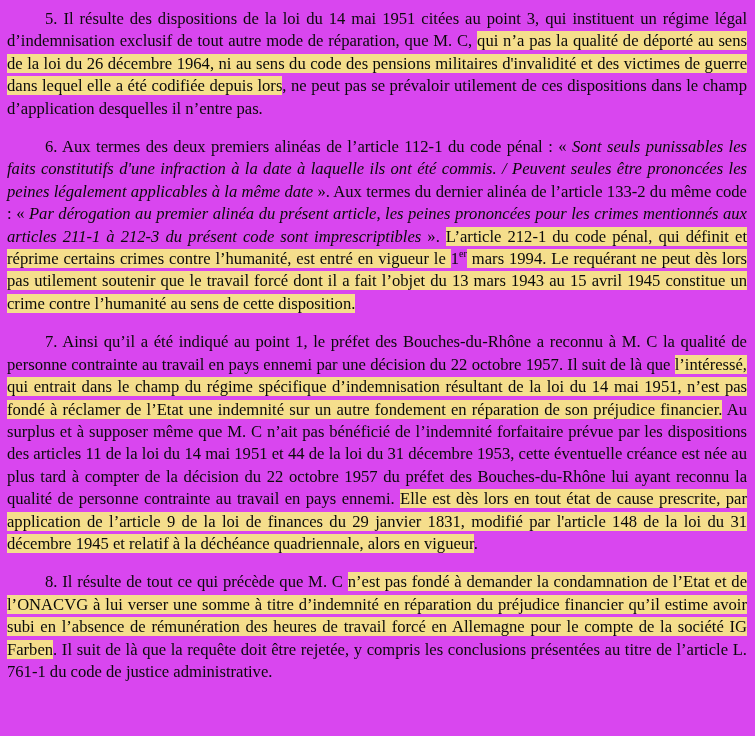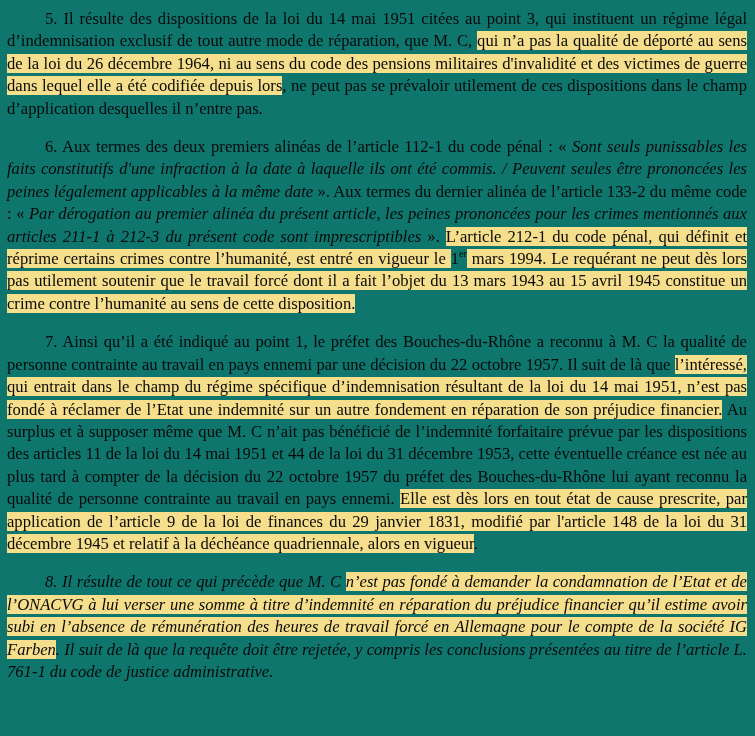--- a/index.html
+++ b/index.html
@@ -13,30 +13,30 @@
     height: 736px;
     overflow: hidden;
     font-family: "Liberation Serif", "DejaVu Serif", serif;
     color: #0a0a0a;
   }
   .doc-page {
     box-sizing: border-box;
     width: 755px;
     height: 736px;
     padding: 8px 8px 6px 7px;
-    background: #0f766e;
+    background: #d946ef;
   }
   .para {
     margin: 0 0 16px 0;
     font-size: 16.6px;
     line-height: 22.4px;
     text-align: justify;
     text-indent: 38px;
   }
-  .para:last-child { margin-bottom: 0; font-style: italic; }
+  .para:last-child { margin-bottom: 0; }
   .seg-hl {
     background-color: #f5de8c;
   }
   .seg-it {
     font-style: italic;
   }
   .seg-sup {
     vertical-align: super;
     font-size: 0.62em;
     line-height: 0;

